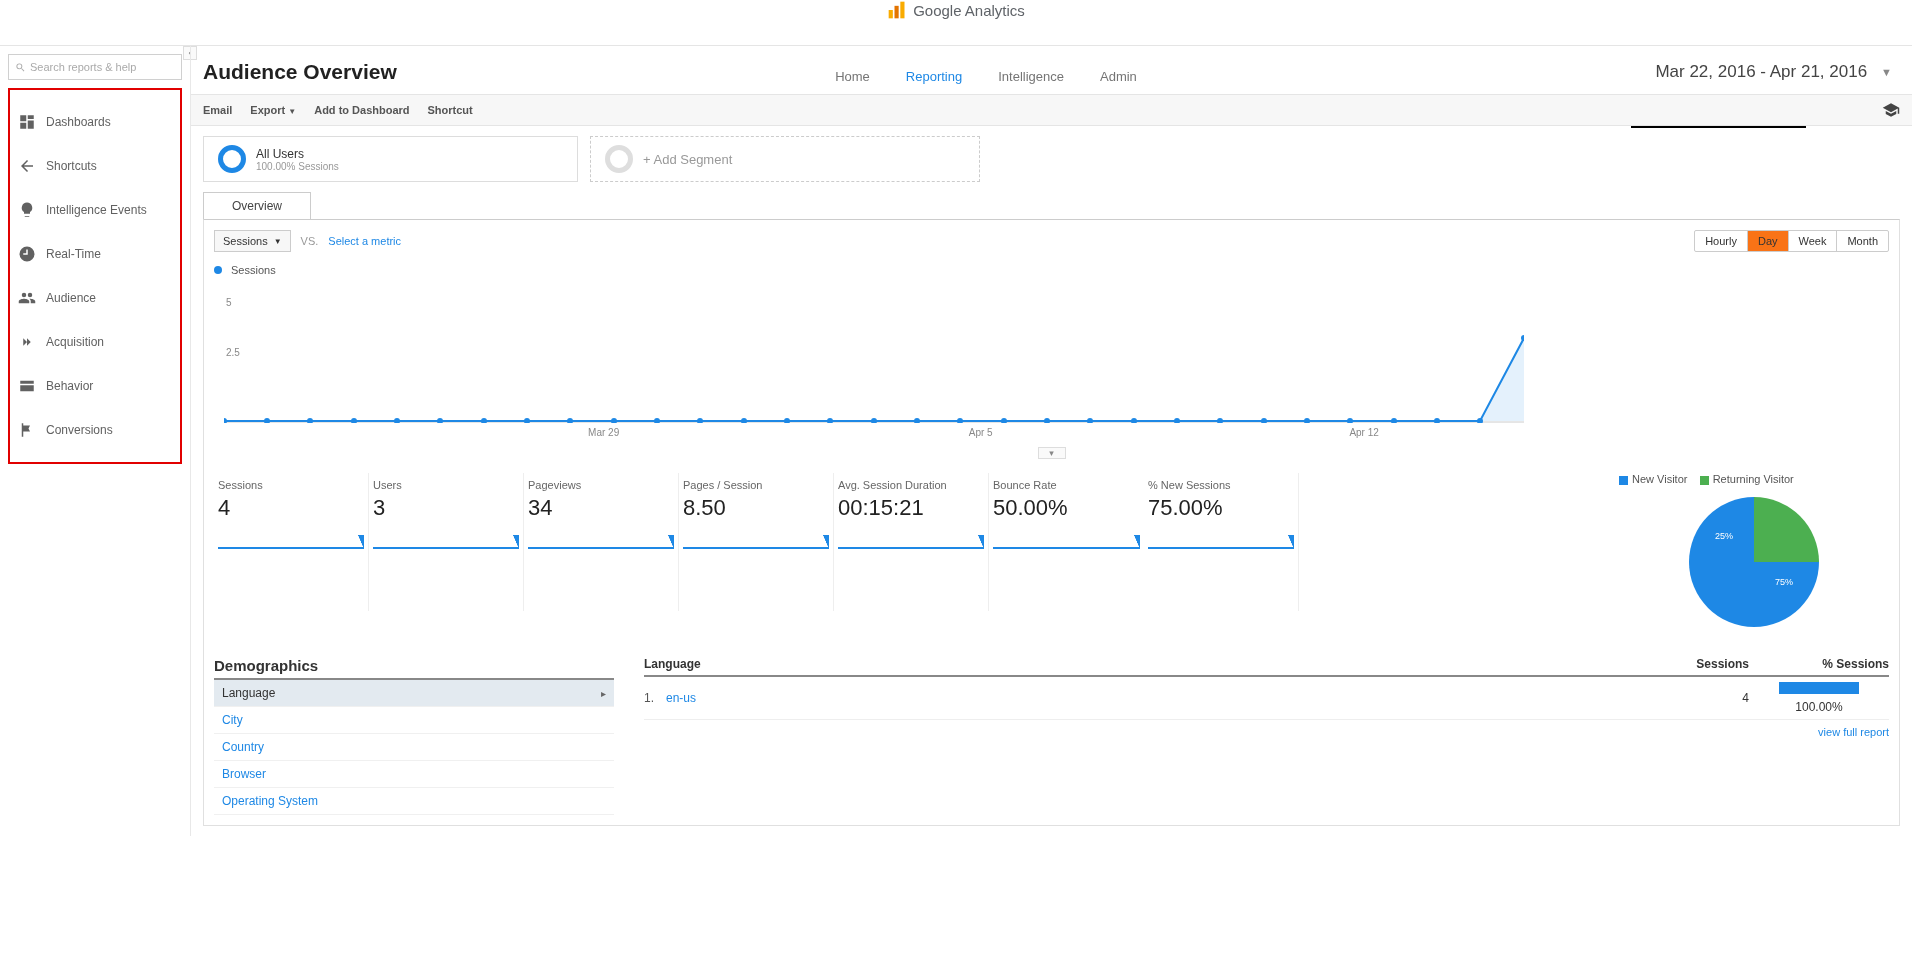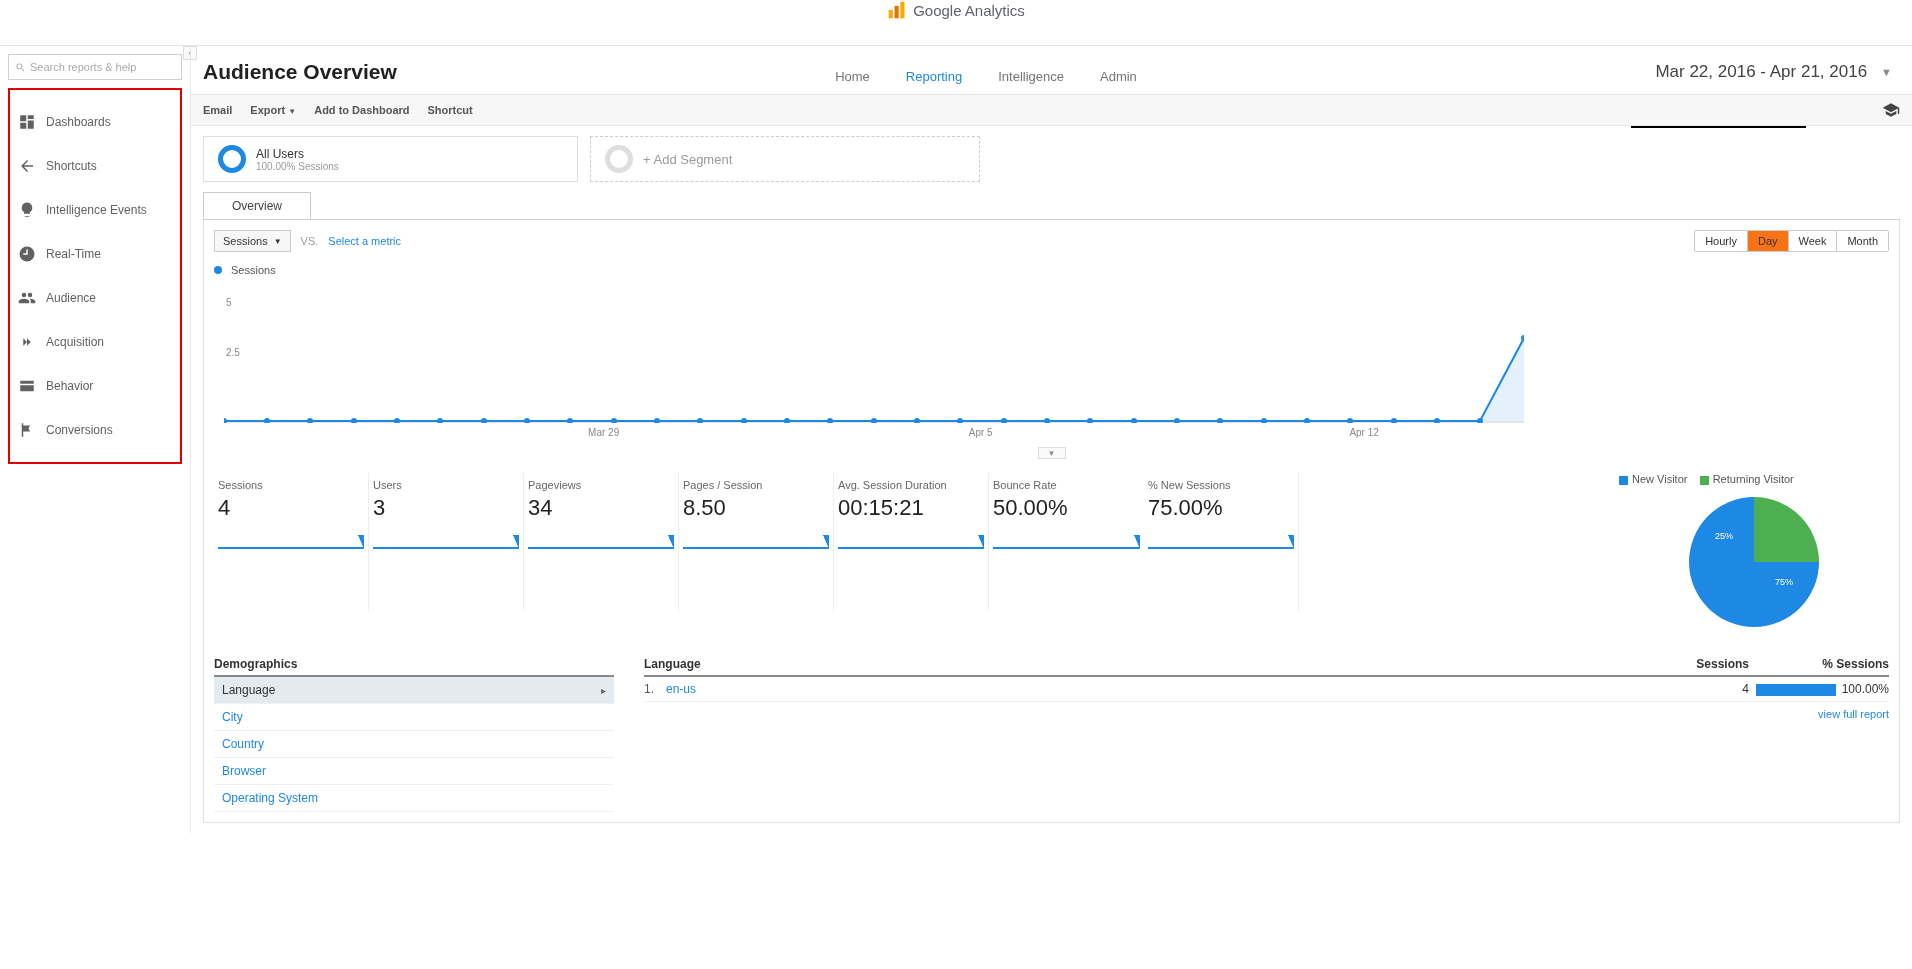--- a/index.html
+++ b/index.html
@@ -78,34 +78,34 @@
 
 .pie-side { width: 270px; }
 .pie-legend { font-size: 11px; color: #555; margin-bottom: 6px; }
 .sq { display: inline-block; width: 9px; height: 9px; margin-right: 4px; vertical-align: middle; }
 .sq.blue { background: #1e88e5; } .sq.green { background: #4caf50; }
 .pie { width: 130px; height: 130px; border-radius: 50%; margin: 12px auto 0; background: conic-gradient(#4caf50 0deg 90deg, #1e88e5 90deg 360deg); position: relative; }
 .pie-lbl { position: absolute; color: #fff; font-size: 9px; }
 
 .dim-row { display: flex; gap: 30px; margin-top: 30px; }
 .dim-col { width: 400px; }
-.dim-head { font-weight: bold; font-size: 12px; border-bottom: 2px solid #888; padding-bottom: 4px; color: #333; }
+.dim-head { font-weight: bold; font-size: 15px; border-bottom: 2px solid #888; padding-bottom: 4px; color: #333; }
 .dim-item { padding: 6px 8px; font-size: 12px; display: flex; align-items: center; justify-content: space-between; cursor: pointer; border-bottom: 1px solid #f0f0f0; }
 .dim-item.active { background: #e3eaf0; }
 .dim-item .arrow { font-size: 10px; color: #666; }
 .dim-item.link { color: #1e88e5; }
 
 .lang-col { flex: 1; }
 .lang-head { display: flex; font-weight: bold; font-size: 12px; border-bottom: 2px solid #888; padding-bottom: 4px; }
 .lang-head .c1 { flex: 1; } .lang-head .c2 { width: 70px; text-align:right; } .lang-head .c3 { width: 140px; text-align:right; }
 .lang-row { display: flex; font-size: 12px; padding: 5px 0; align-items: center; border-bottom: 1px solid #eee; }
 .lang-row .n { width: 22px; color: #555; }
 .lang-row .lnk { color: #1e88e5; flex: 1; }
 .lang-row .val { width: 70px; text-align: right; }
-.lang-row .bar-c { width: 140px; display: flex; align-items: flex-end; gap: 6px; justify-content: flex-end; }
+.lang-row .bar-c { width: 140px; display: flex; align-items: center; gap: 6px; justify-content: flex-end; flex-direction: column; }
 .lang-row .bar { width: 80px; height: 12px; background: #1e88e5; }
 .view-full { text-align: right; font-size: 11px; color: #1e88e5; margin-top: 6px; cursor: pointer; }
 </style>
 </head>
 <body>
 
 <div class="top-header">
   <div class="logo">
     <svg class="logo-icon" viewBox="0 0 24 24">
         <rect x="2" y="12" width="5" height="10" fill="#f9ab00"></rect>

